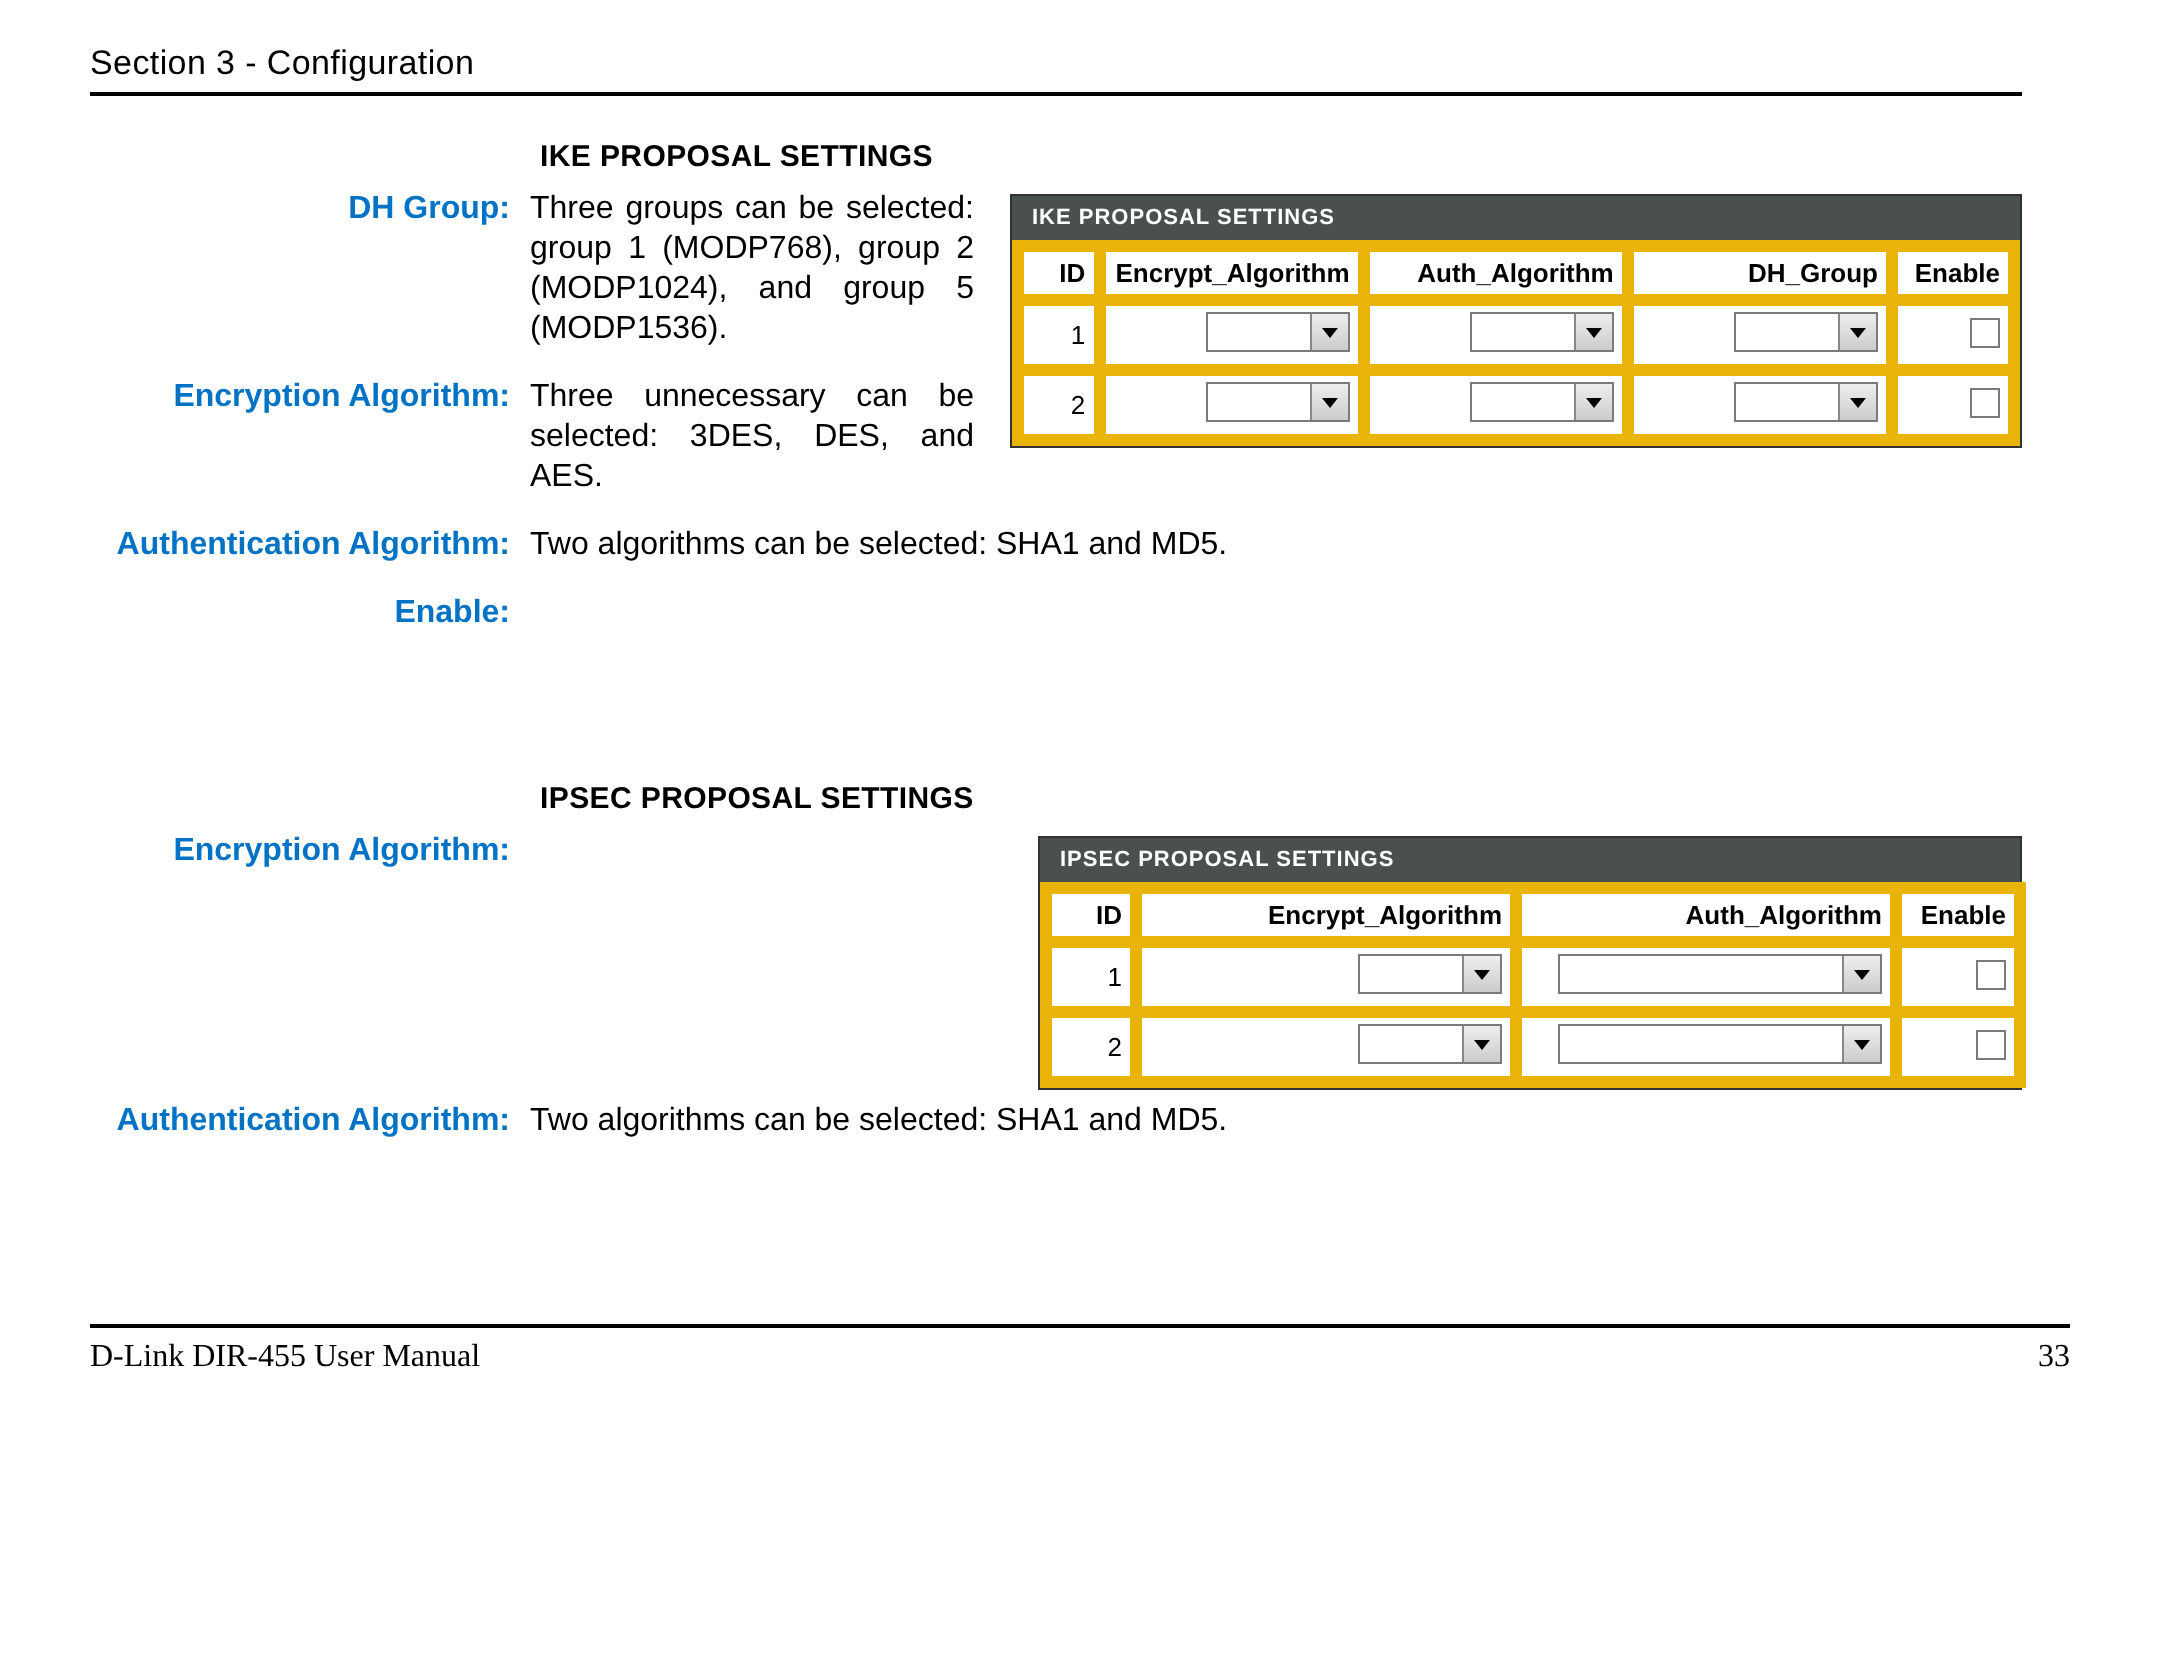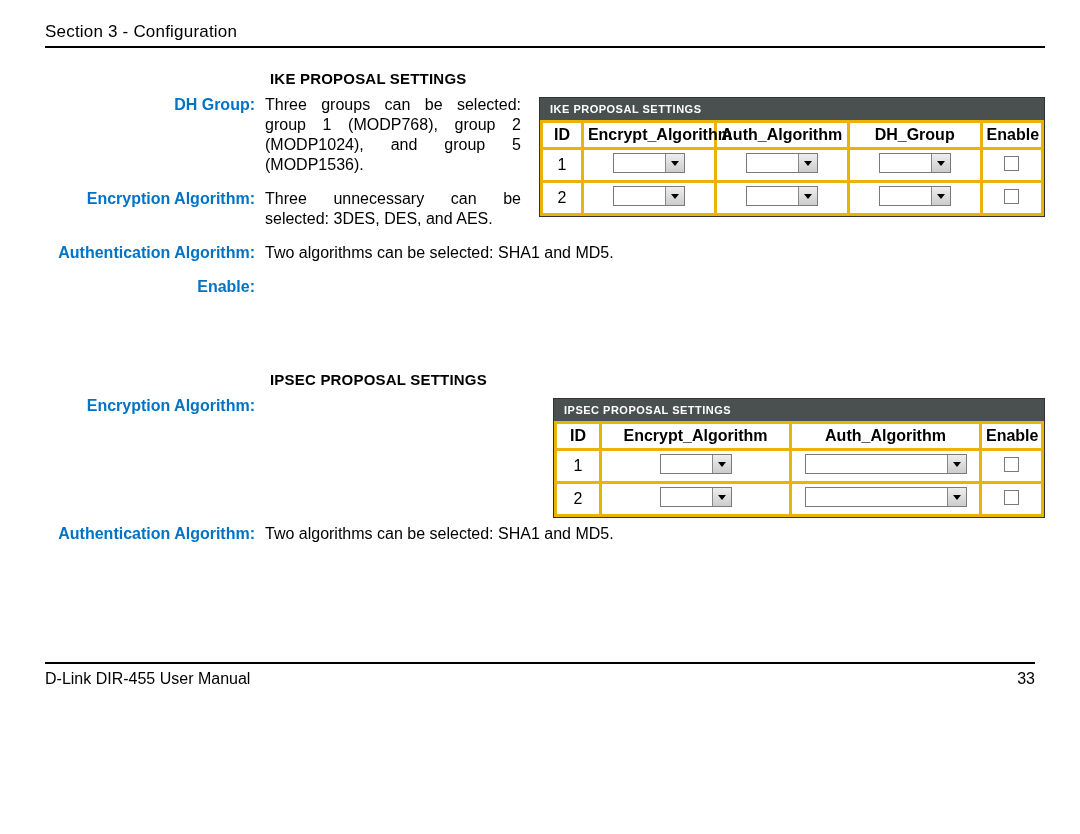--- a/index.html
+++ b/index.html
@@ -1,32 +1,32 @@
 <!DOCTYPE html>
 <html><head>
 <meta charset="utf-8">
 <style>
   html,body{margin:0;padding:0;background:#fff;}
-  .page{width:1080px;height:716px;position:relative;font-family:Arial,Helvetica,sans-serif;color:#000;box-sizing:border-box;padding:22px 35px 0 45px;}
+  .page{width:1080px;height:716px;position:relative;font-family:Arial,Helvetica,sans-serif;color:#000;box-sizing:border-box;padding:22px 69px 0 45px;}
   .header-line{font-family:"Helvetica Neue",Arial,sans-serif;font-weight:300;font-size:17px;letter-spacing:.2px;border-bottom:2px solid #000;padding-bottom:4px;}
   .content{padding-top:18px;}
   .block-title{font-family:Arial,Helvetica,sans-serif;font-size:15px;font-weight:700;margin:4px 0 8px 225px;letter-spacing:.2px;}
   .row{display:flex;align-items:flex-start;margin-bottom:14px;}
   .label{width:220px;min-width:220px;text-align:right;padding-right:10px;font-family:"Arial Narrow",Arial,sans-serif;font-stretch:condensed;font-weight:700;font-size:16px;color:#0073c5;line-height:20px;box-sizing:border-box;}
   .desc{font-size:16px;line-height:20px;text-align:justify;}
   .desc.narrow{width:275px;}
   .desc.wide{width:760px;}
   .shot-area{float:right;margin:2px 0 6px 18px;}
   .clear{clear:both;}
-  .footer{position:absolute;left:45px;right:45px;bottom:28px;border-top:2px solid #000;padding-top:6px;display:flex;justify-content:space-between;font-family:Liberation Sans, sans-serif;font-weight:300;font-size:16px;}
+  .footer{position:absolute;left:45px;right:45px;bottom:28px;border-top:2px solid #000;padding-top:6px;display:flex;justify-content:space-between;font-family:Liberation Serif, serif;font-weight:300;font-size:16px;}
   
   .panel{border:1px solid #333;background:#fff;font-family:Verdana,Geneva,sans-serif;font-size:12px;}
   .panel-bar{background:#4a4f50;color:#fff;font-weight:700;font-size:11px;letter-spacing:.5px;padding:5px 10px;}
   table.stbl{border-collapse:collapse;width:100%;table-layout:fixed;}
-  table.stbl th,table.stbl td{border:3px solid #eab308;padding:3px 4px;text-align:center;font-size:16px;font-weight:700;}
+  table.stbl th,table.stbl td{border:6px solid #eab308;padding:3px 4px;text-align:right;font-size:13px;font-weight:700;}
   table.stbl td{font-weight:400;height:22px;}
   .sel{display:inline-block;width:70px;height:18px;border:1px solid #7a7a7a;background:#fff;position:relative;}
   .sel.big{width:160px;}
   .sel:after{content:"";position:absolute;right:0;top:0;bottom:0;width:18px;background:linear-gradient(#eee,#ccc);border-left:1px solid #888;}
   .sel:before{content:"";position:absolute;right:5px;top:7px;border-left:4px solid transparent;border-right:4px solid transparent;border-top:5px solid #000;z-index:2;}
   .chk{display:inline-block;width:13px;height:13px;border:1px solid #7a7a7a;background:#fff;}
   .panel-wrap{padding:0;}
   .ike-panel{width:504px;}
   .ike-panel col.cid{width:40px;}
   .ike-panel col.cenc{width:130px;}

